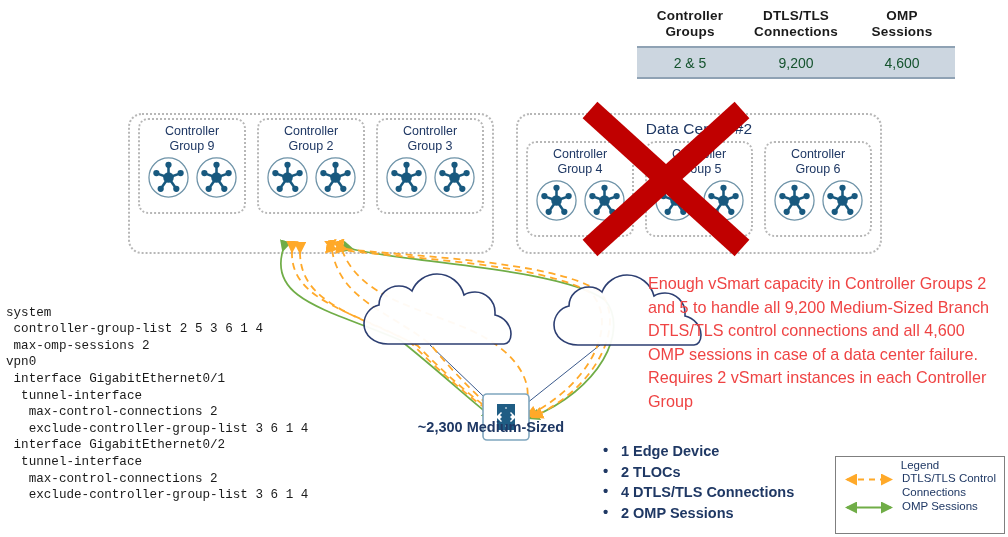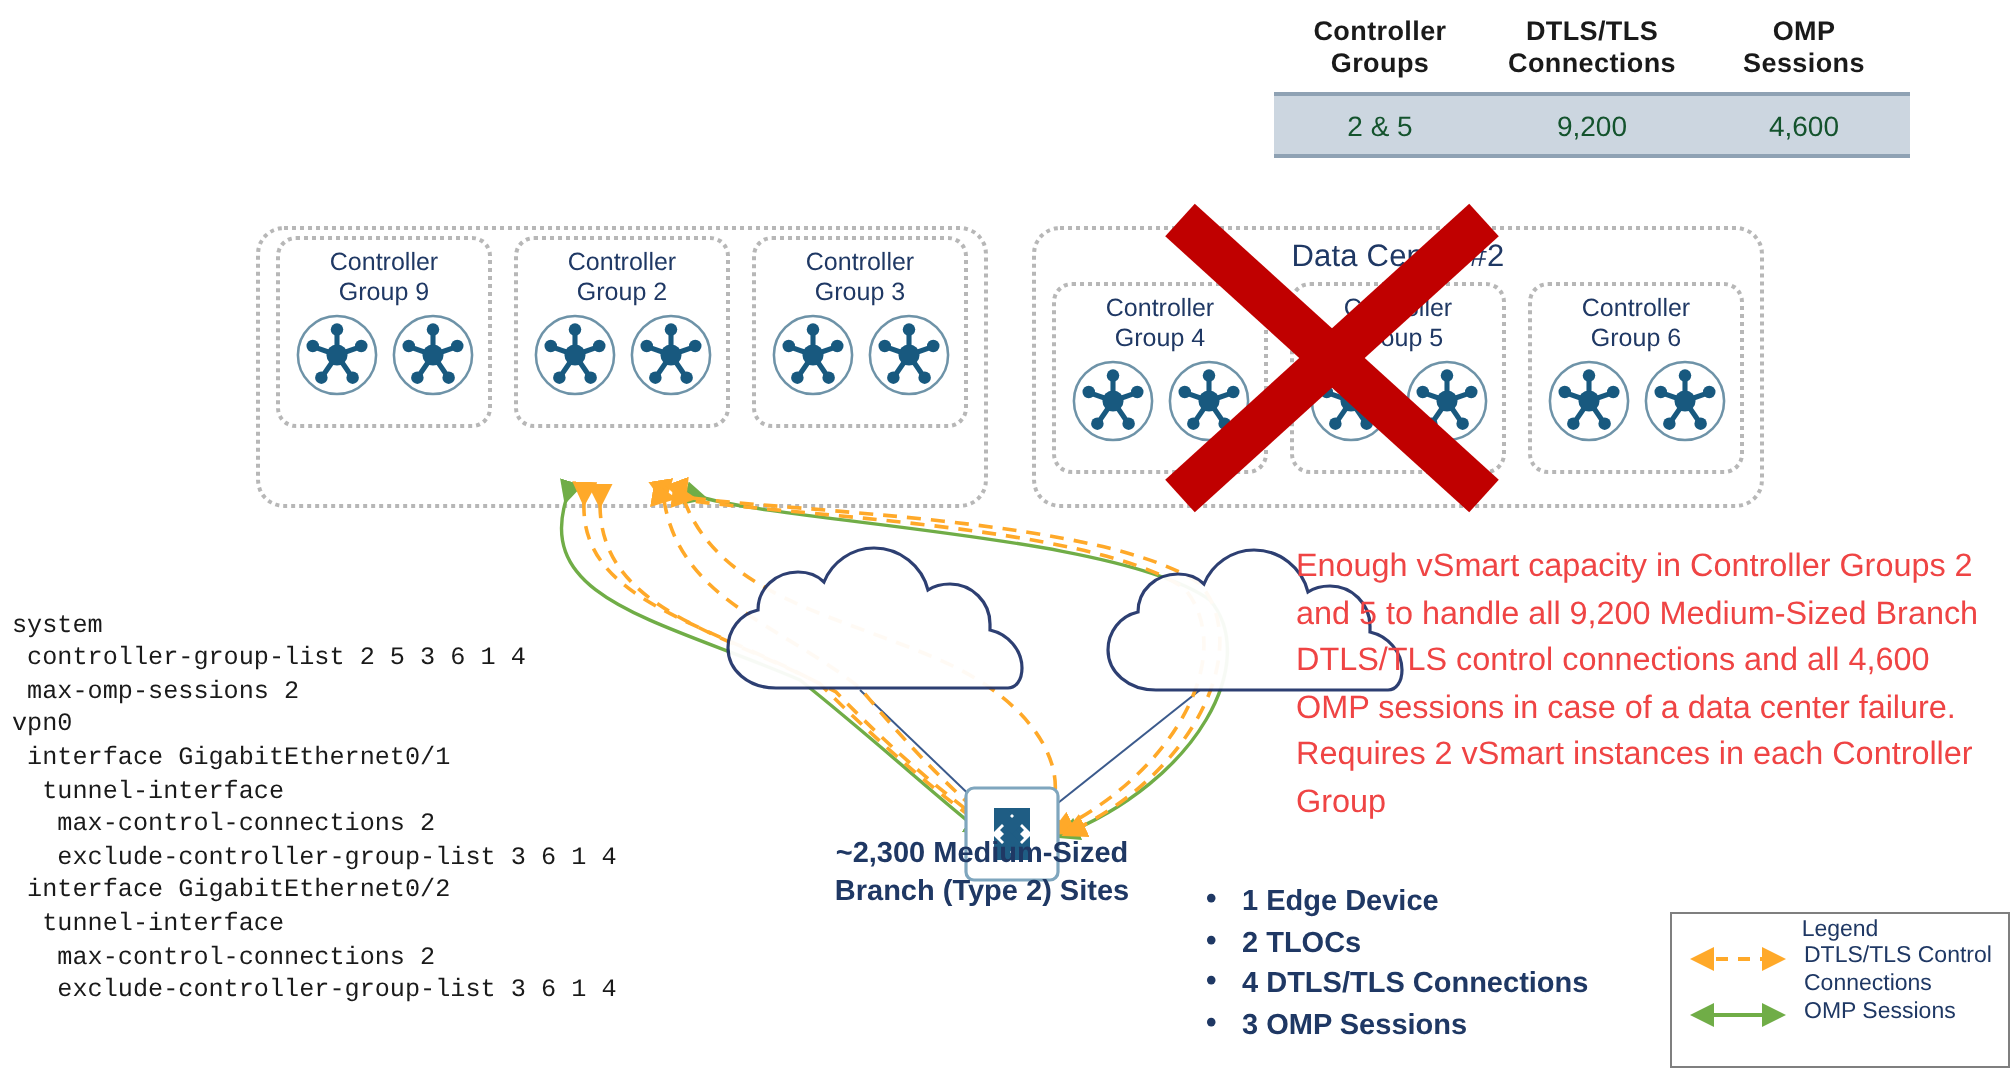--- a/index.html
+++ b/index.html
@@ -483,28 +483,27 @@
    exclude-controller-group-list 3 6 1 4
  interface GigabitEthernet0/2
   tunnel-interface
    max-control-connections 2
    exclude-controller-group-list 3 6 1 4</pre>
 
   <div class="blurb">Enough vSmart capacity in Controller Groups 2 and 5 to handle all 9,200 Medium-Sized Branch DTLS/TLS control connections and all 4,600 OMP sessions in case of a data center failure.  Requires 2 vSmart instances in each Controller Group</div>
 
   <div class="branch-label">
     <span>~2,300 Medium-Sized</span><br>
-    <span>Branch (Type 2) Sites</span>
   </div>
 
   <ul class="bullets">
     <li>1 Edge Device</li>
     <li>2 TLOCs</li>
     <li>4 DTLS/TLS Connections</li>
-    <li>3 OMP Sessions</li>
+    <li>2 OMP Sessions</li>
   </ul>
 
   <div class="legend">
     <div class="legend-title">Legend</div>
 
     <div class="legend-row">
       <div class="legend-swatch">
         <svg width="58" height="11" viewBox="0 0 58 11">
           <defs>
             <marker id="lg-o1" markerWidth="6" markerHeight="6" refX="5" refY="3" orient="auto">

